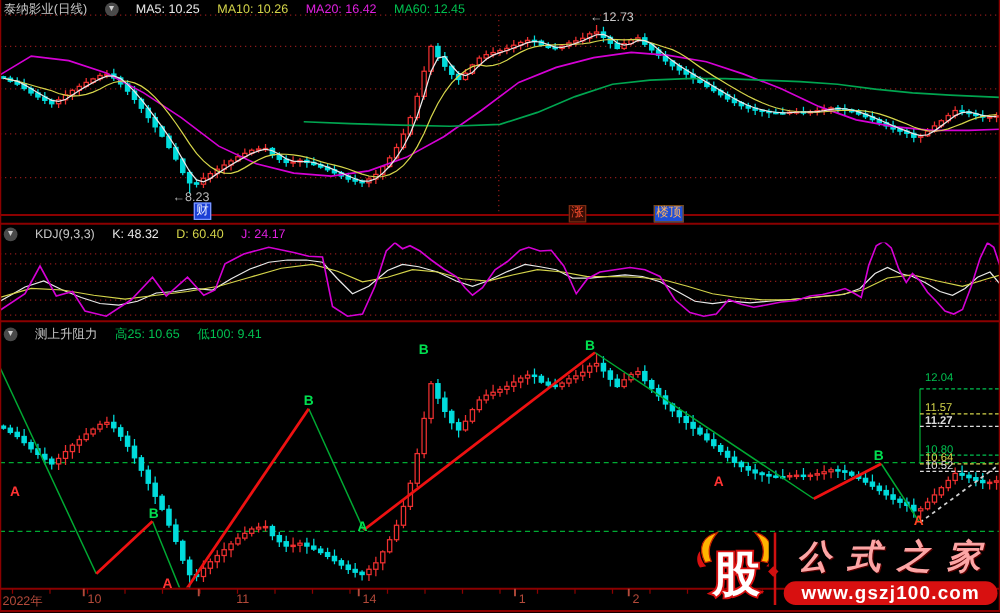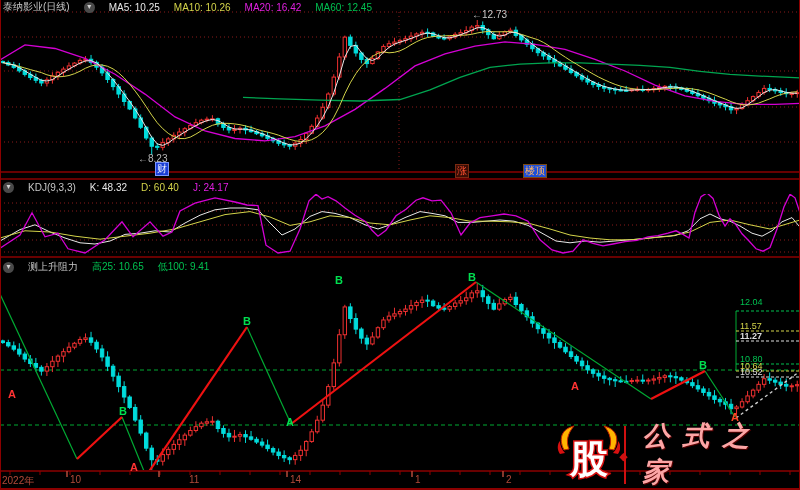--- a/index.html
+++ b/index.html
@@ -778,15 +778,16 @@
       <path d="M58,26 C64,14 60,5 48,2 C55,10 56,18 53,25 Z" fill="#ffb400" stroke="#c22000" stroke-width="1"></path>
       <path d="M4,30 C1,26 1,20 4,17 C4,22 6,26 9,29 Z" fill="#d81010"></path>
       <path d="M62,30 C65,26 65,20 62,17 C62,22 60,26 57,29 Z" fill="#d81010"></path>
       <text x="33" y="48" text-anchor="middle" font-size="38" font-weight="bold" font-family="Liberation Sans, DejaVu Sans, sans-serif" fill="#ffffff" stroke="#d81010" stroke-width="3" paint-order="stroke">股</text>
     </svg>
     <div id="logo-divider">
       <span class="diamond">◆</span>
     </div>
     <div id="logo-right">
       <div id="logo-title">公式之家</div>
+      <div id="logo-url">www.gszj100.com</div>
     </div>
   </div>
 </div>
 
 </body></html>

